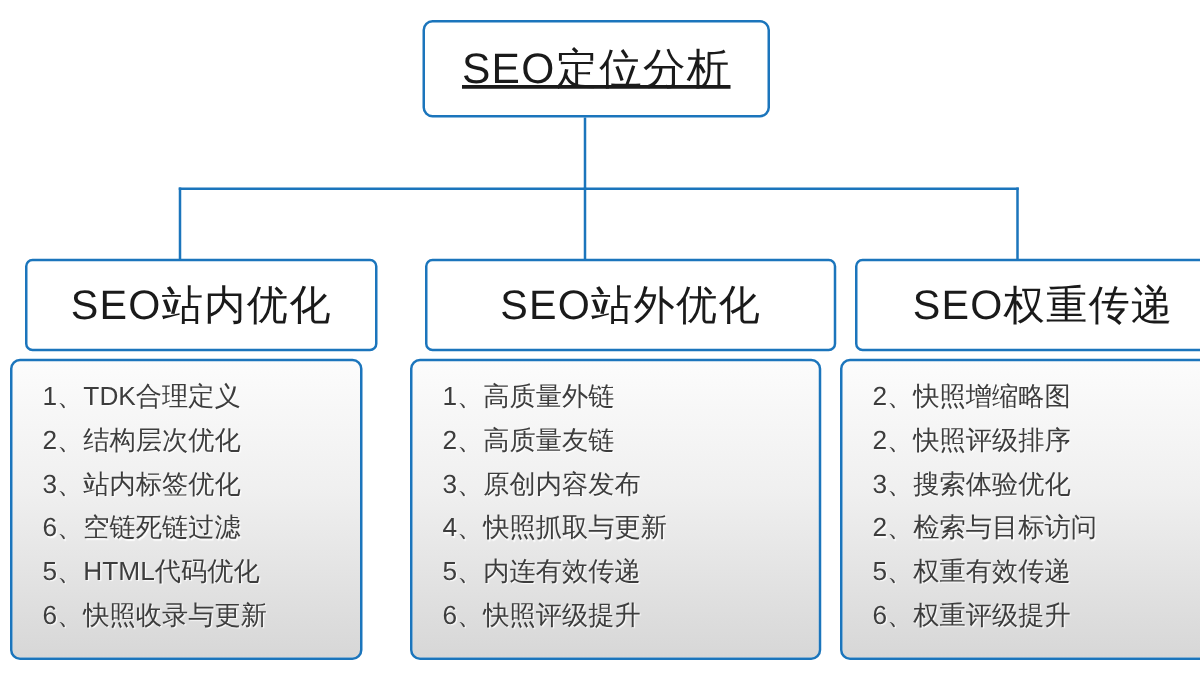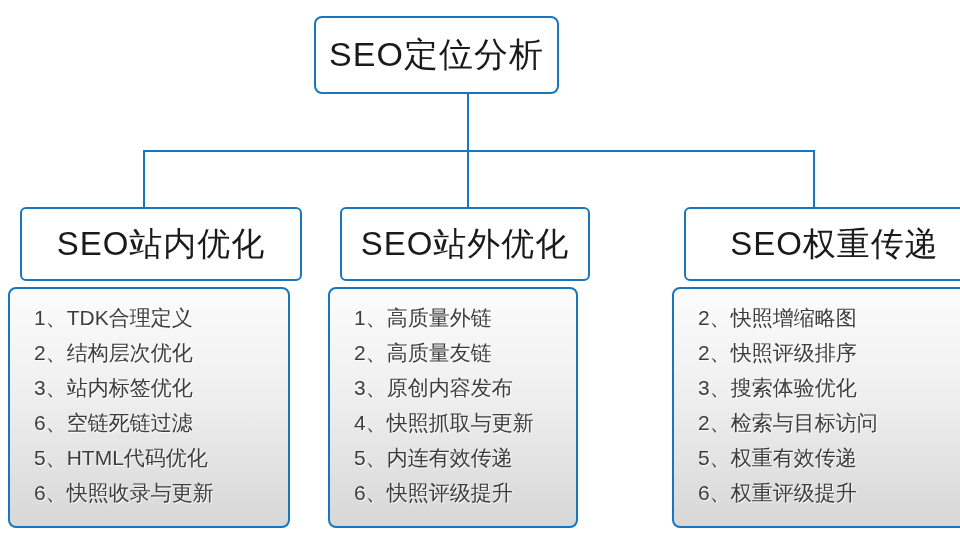--- a/index.html
+++ b/index.html
@@ -18,26 +18,27 @@
   .node {
     position: absolute;
     box-sizing: border-box;
     border: 2px solid #1b75bc;
     background: #ffffff;
     display: flex;
     align-items: center;
     justify-content: center;
   }
   .root-node {
-    left: 314px; top: 16px;
-    width: 245px; height: 78px;
+    left: 338px; top: 16px;
+    width: 278px; height: 78px;
     border-radius: 8px;
     font-size: 34px;
     color: #1a1a1a;
     letter-spacing: 1px;
+    text-decoration: underline;
   }
   .branch-header {
     top: 207px; height: 74px;
     border-radius: 6px;
     font-size: 33px;
     color: #1a1a1a;
     letter-spacing: 1px;
     z-index: 2;
     margin-left: 12px;
   }
@@ -45,21 +46,21 @@
     position: absolute;
     top: 287px; height: 241px;
     box-sizing: border-box;
     border: 2px solid #1b75bc;
     border-radius: 8px;
     background: linear-gradient(to bottom, #fcfcfc 0%, #efefef 45%, #d7d7d7 100%);
     padding: 11px 2px 0 24px;
     z-index: 1;
   }
   .col-1 { left: 8px;   width: 282px; }
-  .col-2 { left: 328px; width: 250px; }
+  .col-2 { left: 328px; width: 329px; }
   .col-3 { left: 672px; width: 301px; }
   .list-item {
     font-size: 21px;
     line-height: 35px;
     color: #3d3d3d;
     text-shadow: 1px 1px 1px rgba(255,255,255,0.95);
     white-space: nowrap;
   }
   .connector {
     position: absolute;

